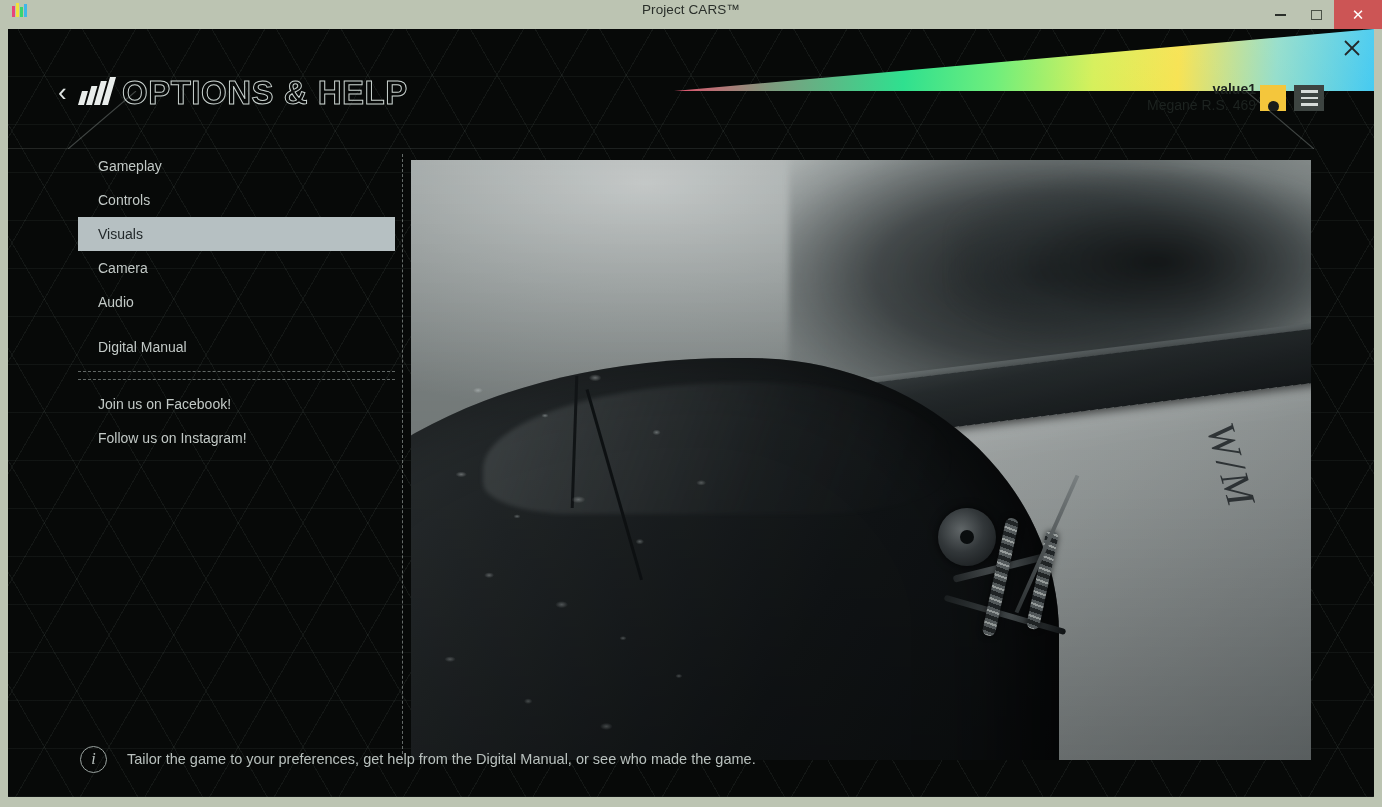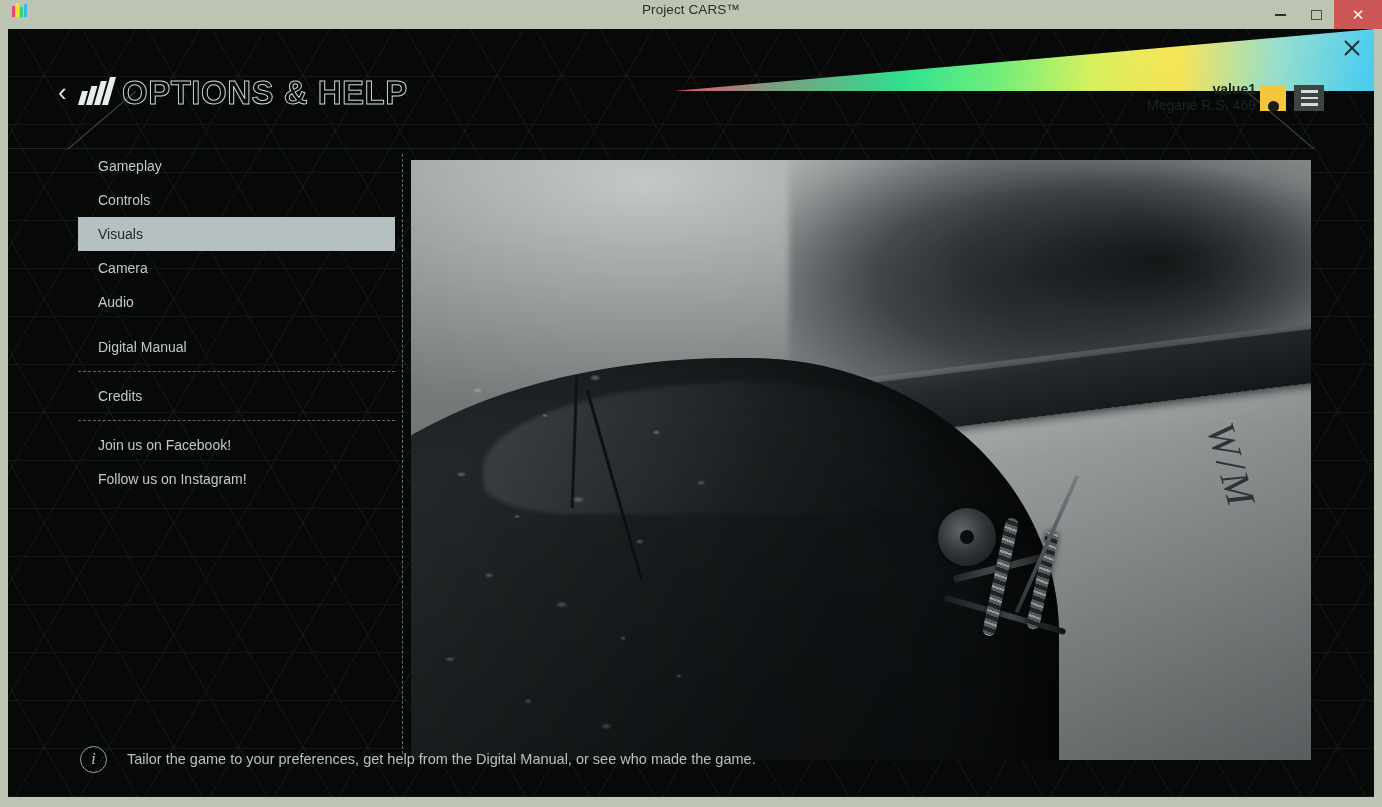--- a/index.html
+++ b/index.html
@@ -506,23 +506,20 @@
       </div>
 
       <div class="nav-gap"></div>
 
       <div class="nav-item">
         <span>Digital Manual</span>
       </div>
 
       <div class="nav-divider"></div>
 
-      <div class="nav-item">
-        <span>Credits</span>
-      </div>
 
       <div class="nav-divider"></div>
 
       <div class="nav-item">
         <span>Join us on Facebook!</span>
       </div>
       <div class="nav-item">
         <span>Follow us on Instagram!</span>
       </div>
     </div>

